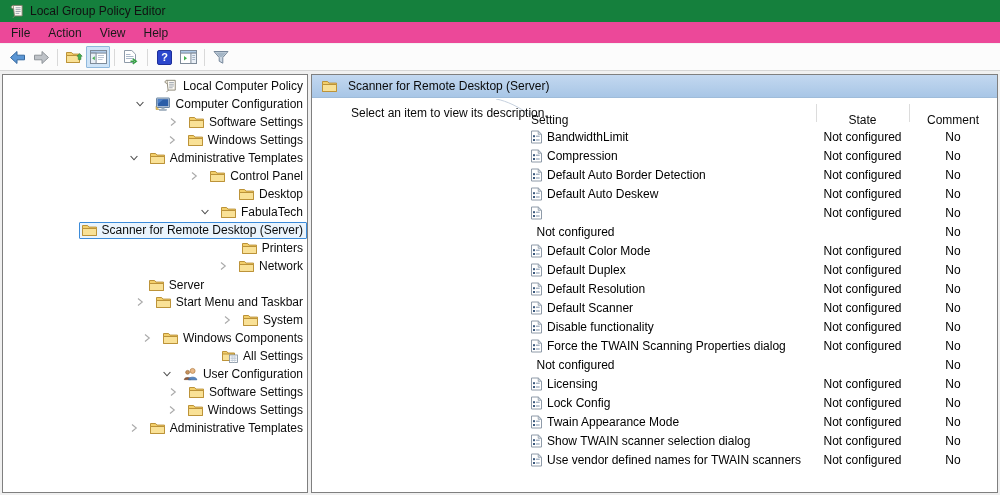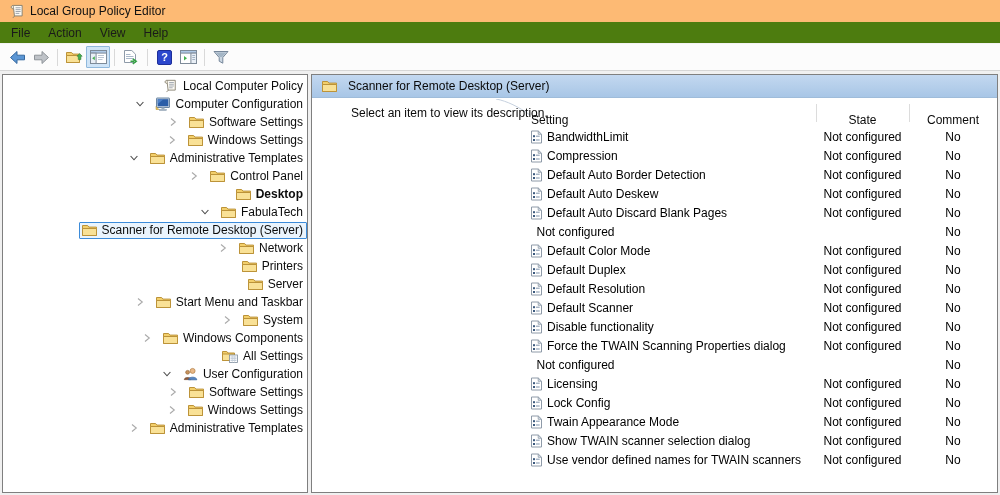--- a/index.html
+++ b/index.html
@@ -1,26 +1,26 @@
 <!DOCTYPE html>
 <html><head>
 <meta charset="utf-8">
 <style>
   * { box-sizing: border-box; margin: 0; padding: 0; }
   html,body { width:1000px; height:495px; overflow:hidden; }
   body { font-family:"Liberation Sans", sans-serif; font-size:12px; color:#000; background:#f0f0f0; }
   .window { position:relative; width:1000px; height:495px; background:#fff; }
 
   
-  .titlebar { height:22px; display:flex; align-items:center; padding-left:8px; background:#fdba74; }
+  .titlebar { height:22px; display:flex; align-items:center; padding-left:8px; background:#15803d; }
   .titlebar .app-ic { width:16px; height:16px; margin-right:6px; display:flex; align-items:center; justify-content:center; }
   .titlebar .ttl { font-size:12px; color:#111; }
 
   
-  .menubar { height:22px; display:flex; align-items:center; background:#4d7c0f; border-bottom:1px solid #f3f3f3; padding-left:2px; }
+  .menubar { height:22px; display:flex; align-items:center; background:#ec4899; border-bottom:1px solid #f3f3f3; padding-left:2px; }
   .menu-item { padding:3px 9px; color:#1a1a1a; cursor:default; }
 
   
   .toolbar { height:27px; display:flex; align-items:center; background:#fcfcfc; border-bottom:1px solid #d6d6d6; padding-left:5px; }
   .tbtn { width:24px; height:22px; display:flex; align-items:center; justify-content:center; border:1px solid transparent; border-radius:1px; }
   .tbtn.active { background:#cfe4f7; border-color:#8fb8dc; }
   .tsep { width:1px; height:17px; background:#d9d9d9; margin:0 4px; }
 
   
   .content { position:absolute; top:71px; left:0; right:0; bottom:0; background:#f0f0f0; }
@@ -238,21 +238,21 @@
             <span class="labelbox">
               <span class="ticon">
                 <svg width="15" height="12" viewBox="0 0 15 12">
                   <path d="M0.5 11.5 V1.5 H5.6 L6.9 3.1 H14.5 V11.5 Z" fill="#f3cf6b" stroke="#bc9339"></path>
                   <path d="M0.5 4.5 H14.5 V11.5 H0.5 Z" fill="#f9e196" stroke="#bc9339"></path>
                 </svg>
               </span>
               <span class="tlabel">Control Panel</span>
             </span>
           </div>
-          <div class="tree-row" style="padding-left: 28px; font-weight: bold;">
+          <div class="tree-row" style="padding-left: 28px;">
             <span class="expander"></span>
             <span class="labelbox">
               <span class="ticon">
                 <svg width="15" height="12" viewBox="0 0 15 12">
                   <path d="M0.5 11.5 V1.5 H5.6 L6.9 3.1 H14.5 V11.5 Z" fill="#f3cf6b" stroke="#bc9339"></path>
                   <path d="M0.5 4.5 H14.5 V11.5 H0.5 Z" fill="#f9e196" stroke="#bc9339"></path>
                 </svg>
               </span>
               <span class="tlabel">Desktop</span>
             </span>
@@ -279,48 +279,48 @@
               <span class="ticon">
                 <svg width="15" height="12" viewBox="0 0 15 12">
                   <path d="M0.5 11.5 V1.5 H5.6 L6.9 3.1 H14.5 V11.5 Z" fill="#f3cf6b" stroke="#bc9339"></path>
                   <path d="M0.5 4.5 H14.5 V11.5 H0.5 Z" fill="#f9e196" stroke="#bc9339"></path>
                 </svg>
               </span>
               <span class="tlabel">Scanner for Remote Desktop (Server)</span>
             </span>
           </div>
           <div class="tree-row" style="padding-left: 44px;">
+            <span class="expander"></span>
+            <span class="labelbox">
+              <span class="ticon">
+                <svg width="15" height="12" viewBox="0 0 15 12">
+                  <path d="M0.5 11.5 V1.5 H5.6 L6.9 3.1 H14.5 V11.5 Z" fill="#f3cf6b" stroke="#bc9339"></path>
+                  <path d="M0.5 4.5 H14.5 V11.5 H0.5 Z" fill="#f9e196" stroke="#bc9339"></path>
+                </svg>
+              </span>
+              <span class="tlabel">Printers</span>
+            </span>
+          </div>
+          <div class="tree-row" style="padding-left: 44px;">
             <span class="expander">
               <svg width="10" height="10" viewBox="0 0 10 10">
                 <path d="M3 1.5 L7.3 5 L3 8.5" fill="none" stroke="#a9a9a9" stroke-width="1.1"></path>
               </svg>
             </span>
             <span class="labelbox">
               <span class="ticon">
                 <svg width="15" height="12" viewBox="0 0 15 12">
                   <path d="M0.5 11.5 V1.5 H5.6 L6.9 3.1 H14.5 V11.5 Z" fill="#f3cf6b" stroke="#bc9339"></path>
                   <path d="M0.5 4.5 H14.5 V11.5 H0.5 Z" fill="#f9e196" stroke="#bc9339"></path>
                 </svg>
               </span>
               <span class="tlabel">Network</span>
             </span>
           </div>
-          <div class="tree-row" style="padding-left: 44px;">
-            <span class="expander"></span>
-            <span class="labelbox">
-              <span class="ticon">
-                <svg width="15" height="12" viewBox="0 0 15 12">
-                  <path d="M0.5 11.5 V1.5 H5.6 L6.9 3.1 H14.5 V11.5 Z" fill="#f3cf6b" stroke="#bc9339"></path>
-                  <path d="M0.5 4.5 H14.5 V11.5 H0.5 Z" fill="#f9e196" stroke="#bc9339"></path>
-                </svg>
-              </span>
-              <span class="tlabel">Printers</span>
-            </span>
-          </div>
-          <div class="tree-row" style="padding-left: 44px;">
+          <div class="tree-row" style="padding-left: 44px; flex-direction: column;">
             <span class="expander"></span>
             <span class="labelbox">
               <span class="ticon">
                 <svg width="15" height="12" viewBox="0 0 15 12">
                   <path d="M0.5 11.5 V1.5 H5.6 L6.9 3.1 H14.5 V11.5 Z" fill="#f3cf6b" stroke="#bc9339"></path>
                   <path d="M0.5 4.5 H14.5 V11.5 H0.5 Z" fill="#f9e196" stroke="#bc9339"></path>
                 </svg>
               </span>
               <span class="tlabel">Server</span>
             </span>
@@ -551,21 +551,20 @@
               <span class="cell-setting">
                 <span class="picon">
                   <svg width="13" height="14" viewBox="0 0 13 14">
                     <path d="M1.5 1 H8.2 L11.5 4.3 V13 H1.5 Z" fill="#fff" stroke="#8e9aa8"></path>
                     <path d="M8.2 1 L11.5 4.3 H8.2 Z" fill="#dde4ec" stroke="#8e9aa8" stroke-width="0.8"></path>
                     <rect x="3" y="5.2" width="2" height="2" fill="#3c5a7e"></rect>
                     <rect x="3" y="9" width="2" height="2" fill="#3c5a7e"></rect>
                     <path d="M5.9 6.2h3.8M5.9 10h3.8" stroke="#7e93ab" stroke-width="1"></path>
                   </svg>
                 </span>
-                <span>Default Auto Discard Blank Pages</span>
               </span>
               <span class="cell-state">Not configured</span>
               <span class="cell-comment">No</span>
             </div>
             <div class="lrow">
               <span class="cell-state">Not configured</span>
               <span class="cell-comment">No</span>
             </div>
             <div class="lrow">
               <span class="cell-setting">

